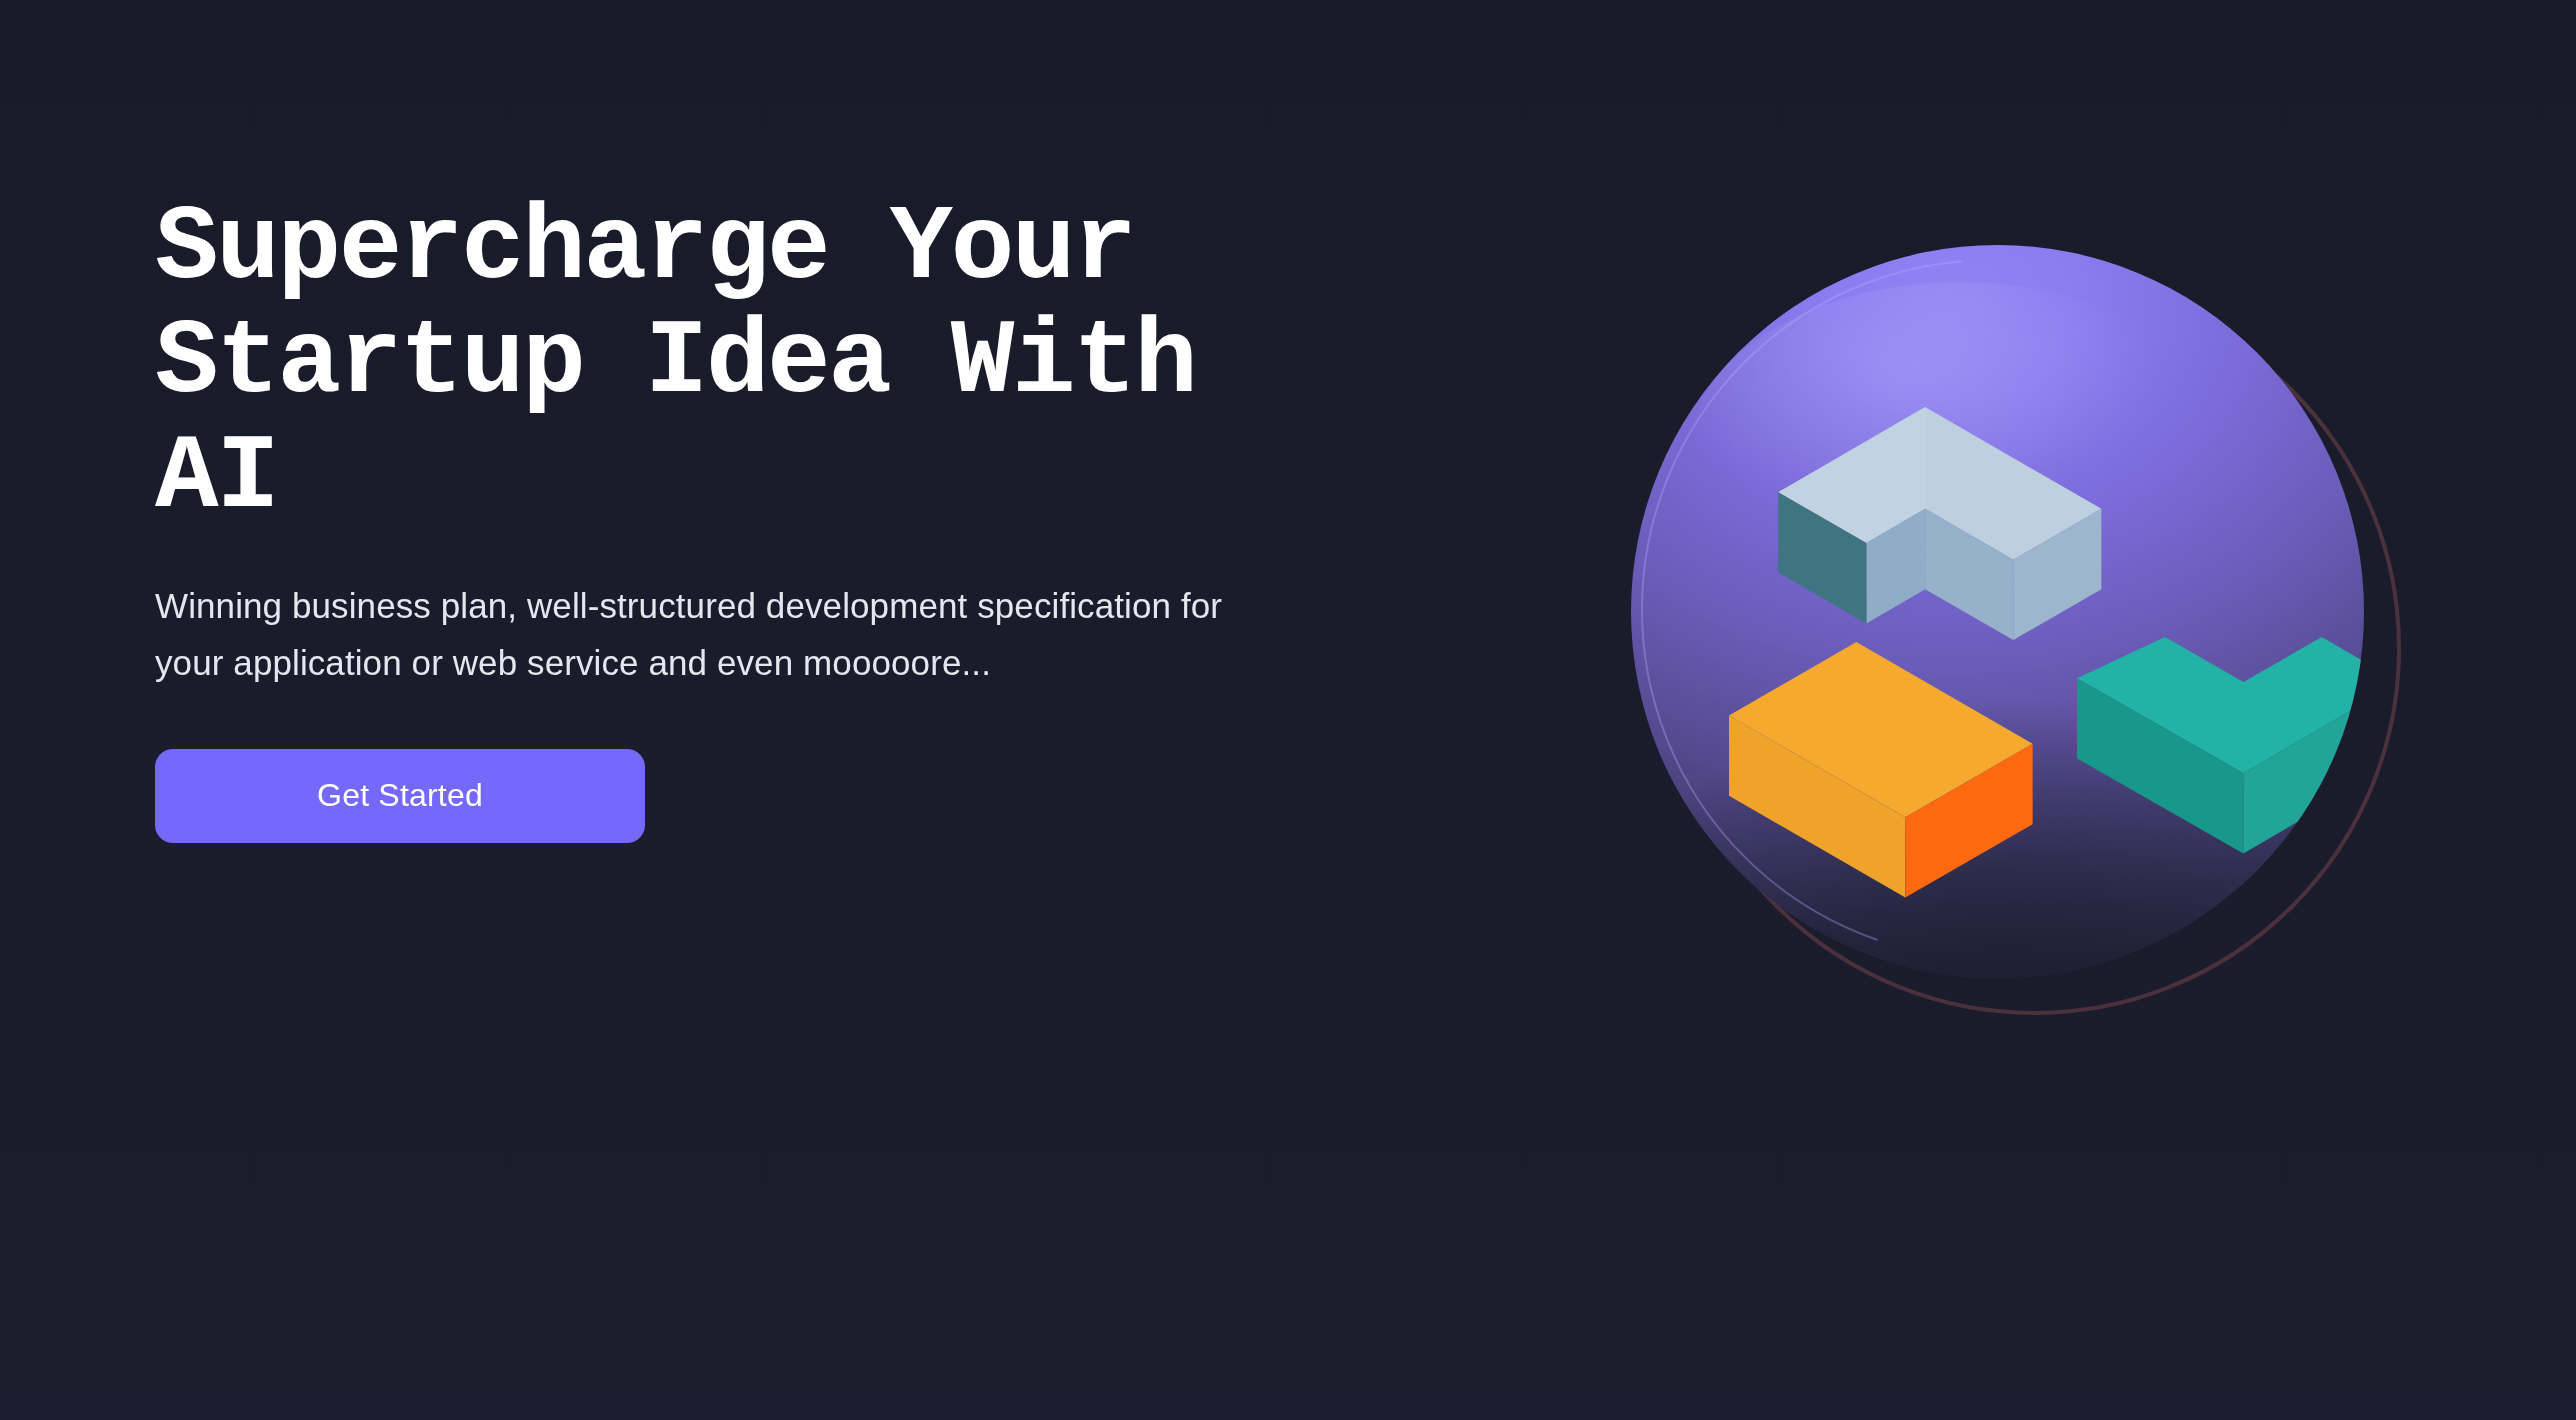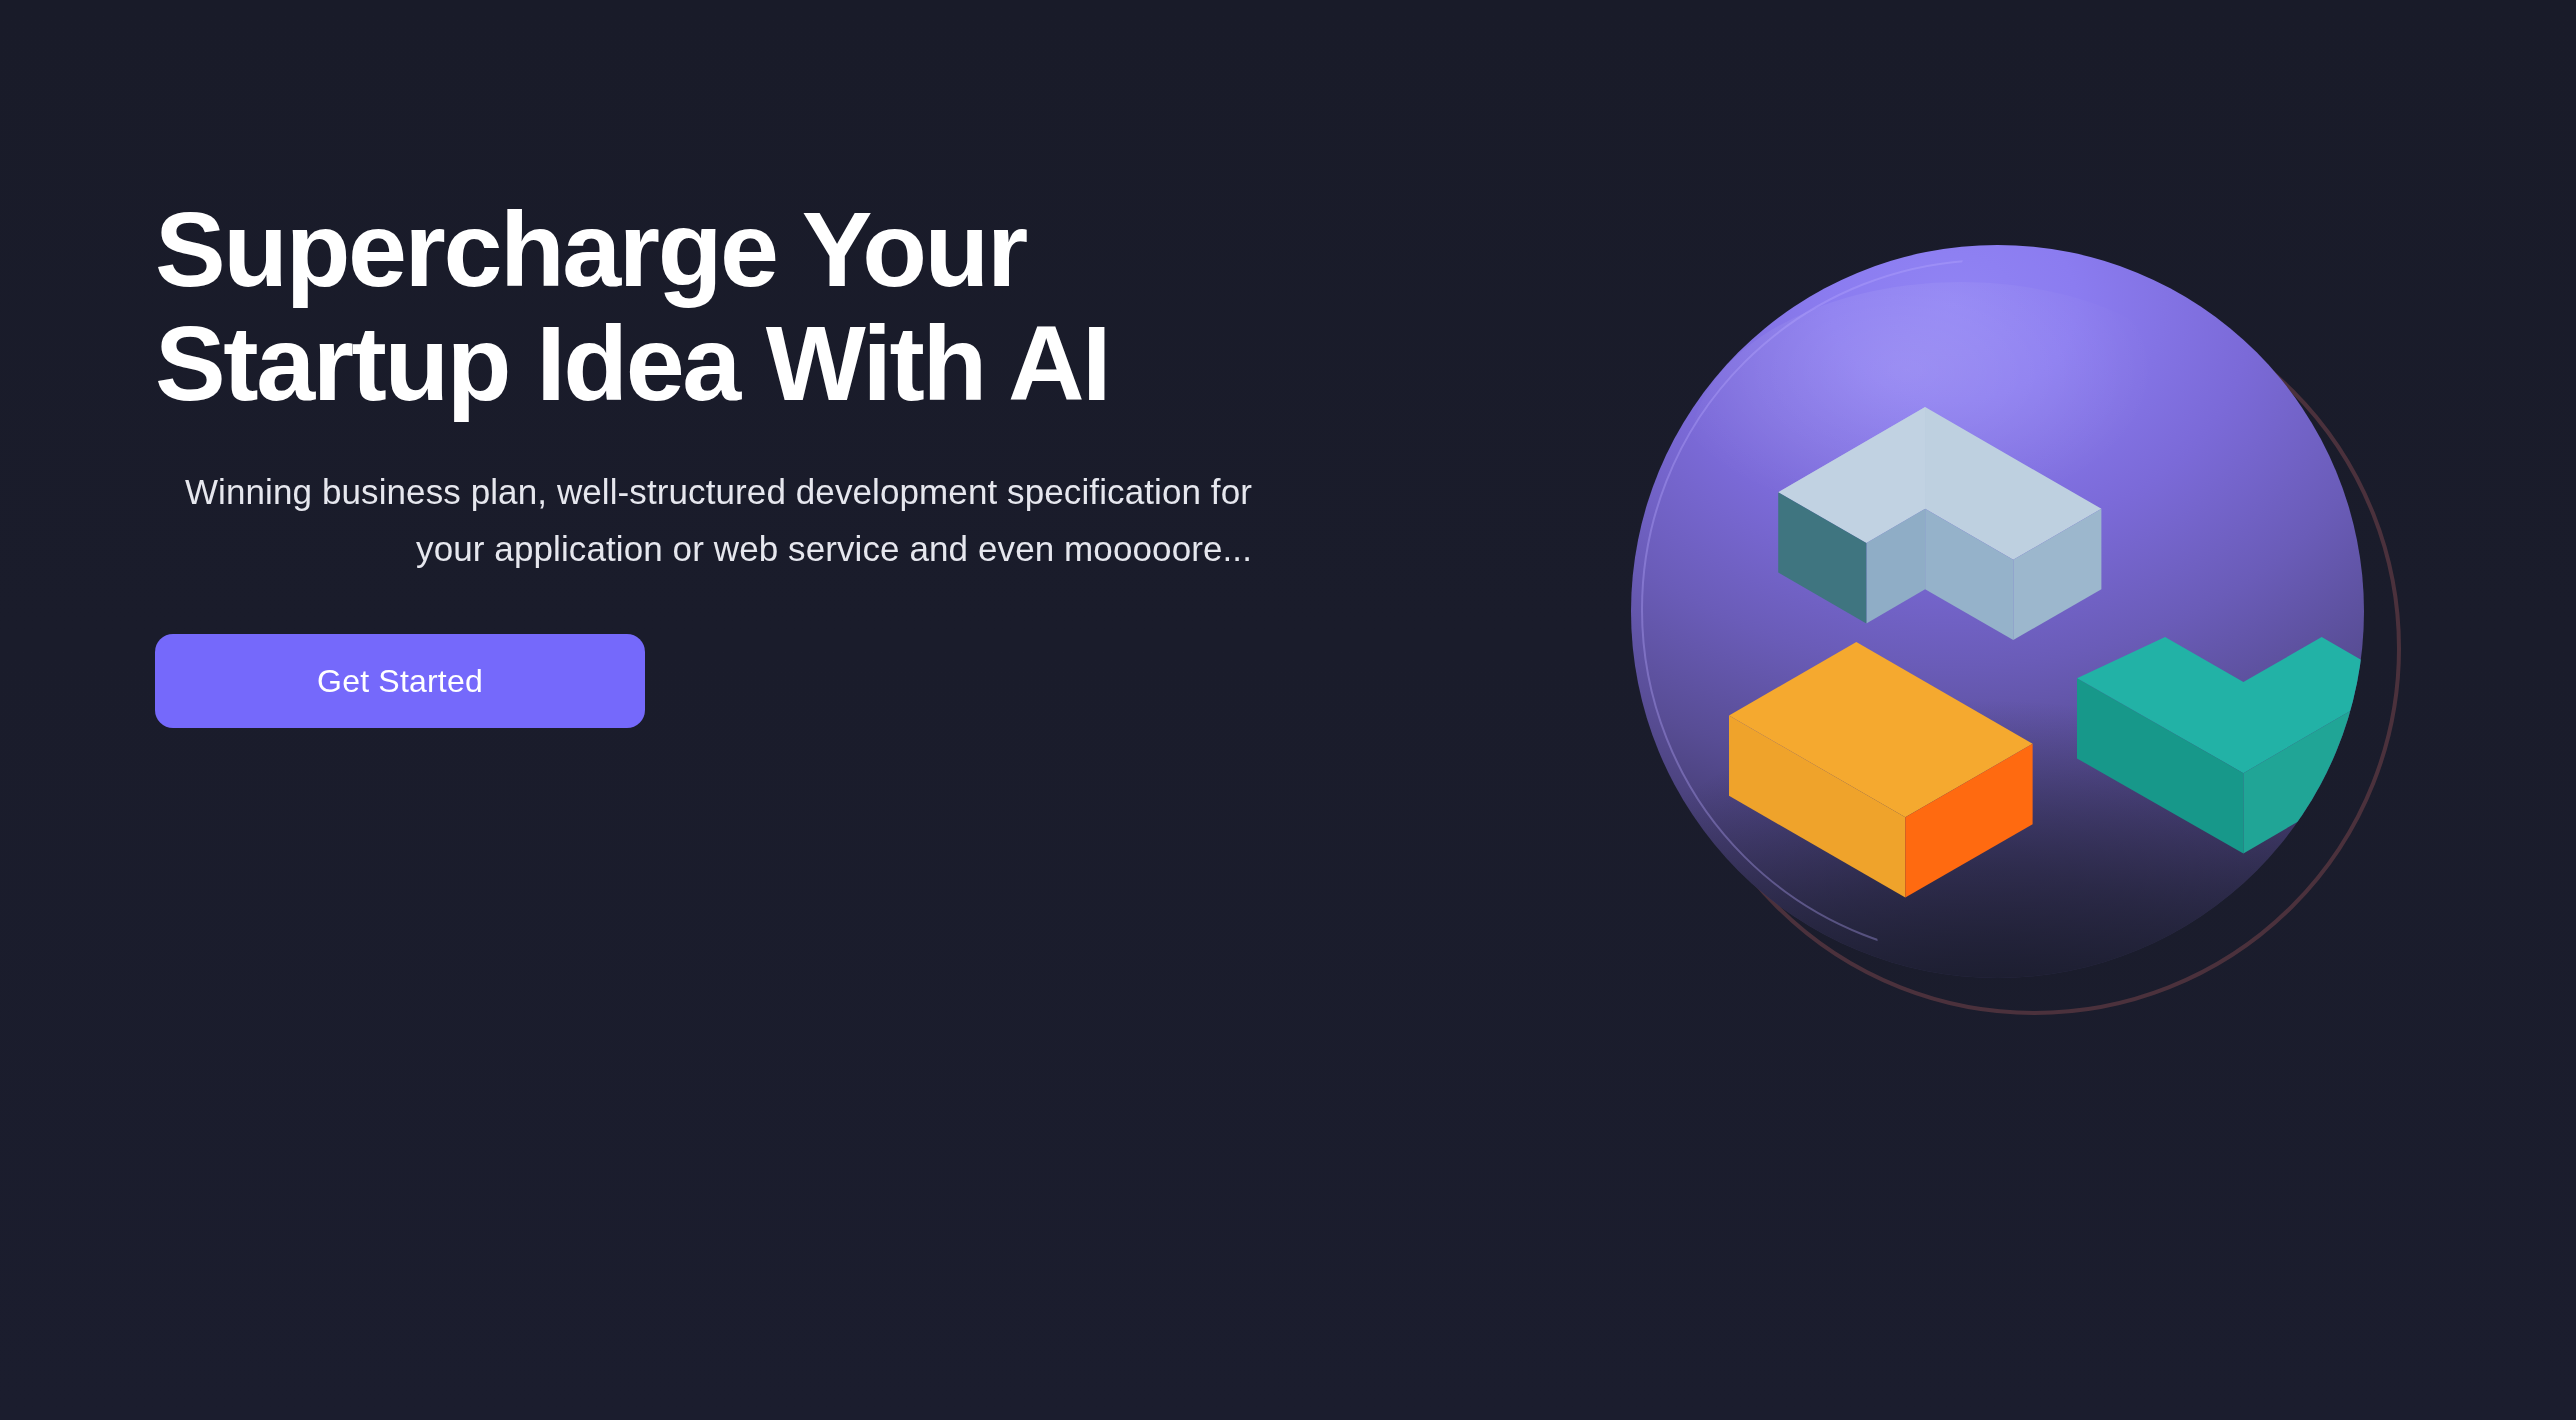--- a/index.html
+++ b/index.html
@@ -33,31 +33,31 @@
     width: 1156px;
   }
 
   .hero-title {
     font-size: 106px;
     line-height: 1.08;
     font-weight: 700;
     letter-spacing: -2.4px;
     color: #ffffff;
     white-space: pre-line;
+    font-family: Liberation Mono, monospace;
   }
 
   .hero-subtitle {
     margin-top: 43px;
     font-size: 35px;
     line-height: 1.62;
     font-weight: 400;
     color: #e6e7ee;
     width: 1097px;
     letter-spacing: 0.1px;
-    text-align: right;
   }
 
   .cta-row {
     margin-top: 57px;
   }
 
   .cta-button {
     display: inline-flex;
     align-items: center;
     justify-content: center;

